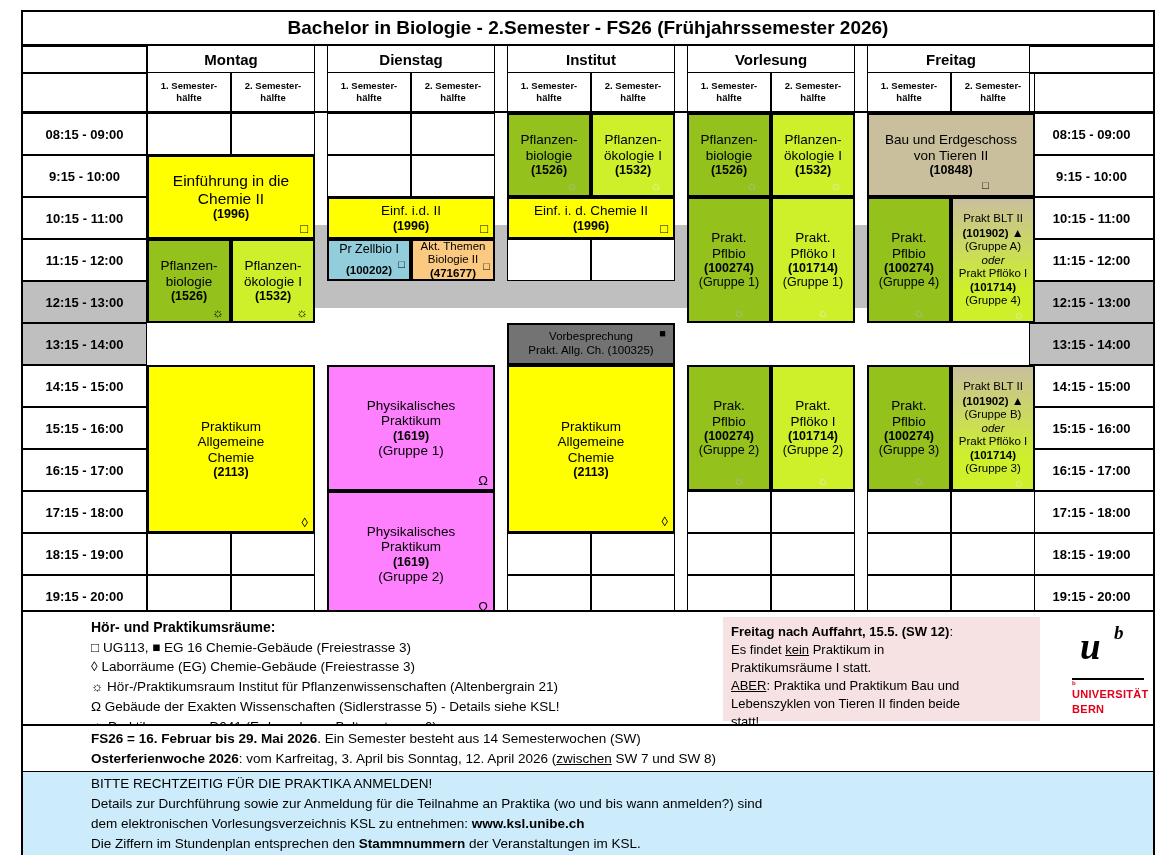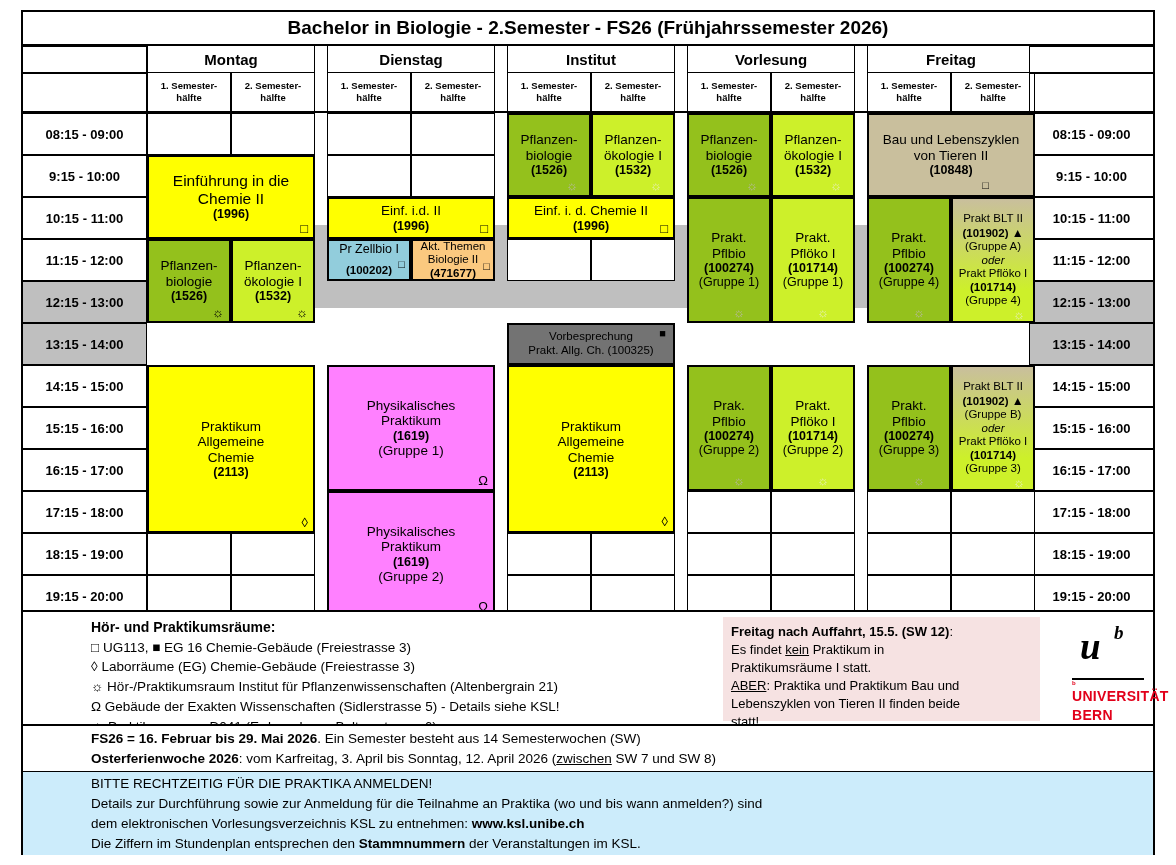--- a/index.html
+++ b/index.html
@@ -74,21 +74,21 @@
   }
   .note b{font-weight:bold;}
   .u{text-decoration:underline;}
   .logo{position:absolute;left:1047px;top:10px;width:74px;height:96px;}
   .logo .ub{font-family:"Liberation Serif",serif;font-style:italic;font-weight:bold;
     font-size:37px;line-height:1;position:absolute;left:10px;top:6px;}
   .logo .sup{font-family:"Liberation Serif",serif;font-style:italic;font-weight:bold;
     font-size:19px;position:absolute;left:44px;top:0px;}
   .logo .rule{position:absolute;left:2px;top:56px;width:72px;height:2px;background:#000;}
   .logo .tiny{position:absolute;left:2px;top:58px;font-size:6px;color:#e2001a;font-weight:bold;}
-  .logo .uni{position:absolute;left:2px;top:65px;font-size:14px;color:#e2001a;
+  .logo .uni{position:absolute;left:2px;top:65px;font-size:11px;color:#e2001a;
     font-weight:bold;letter-spacing:.3px;line-height:1.35;}
 
   .semline{position:absolute;left:0;top:114px;width:1130px;height:47px;
     border-top:2px solid #000;box-sizing:border-box;background:#fff;text-align:right;}
   .semline .l{position:absolute;left:68px;font-size:13.5px;}
   .semline .l1{top:5px;} .semline .l2{top:25px;}
   .bluebox{position:absolute;left:0;top:161px;width:1130px;height:84px;background:#ccecfb;
     border-top:1px solid #000;box-sizing:border-box;}
   .bluebox .l{position:absolute;left:68px;font-size:13.5px;}
   .bluebox .b1{top:4px;} .bluebox .b2{top:24px;} .bluebox .b3{top:44px;} .bluebox .b4{top:64px;}
@@ -381,21 +381,21 @@
     </div>
     <div class="ev t14" style="left:748px;top:319px;width:84px;height:126px;background:#cdf02a;">
       <span class="ln">Prakt.</span>
       <span class="ln">Pflöko I</span>
       <span class="ln t13 bold">(101714)</span>
       <span class="ln t13">(Gruppe 2)</span>
       <span class="mark" style="right:24px;bottom:2px;color:#e6efb0;">☼</span>
     </div>
 
     <div class="ev t14" style="left:844px;top:67px;width:168px;height:84px;background:#c9bf9d;">
-      <span class="ln">Bau und Lebenszyklen</span>
+      <span class="ln">Bau und Erdgeschoss</span>
       <span class="ln">von Tieren II</span>
       <span class="ln t13 bold">(10848)</span>
       <span class="mark" style="right:44px;bottom:4px;font-size:11px;">□</span>
     </div>
 
     <div class="ev t14" style="left:844px;top:151px;width:84px;height:126px;background:#94c11c;">
       <span class="ln">Prakt.</span>
       <span class="ln">Pflbio</span>
       <span class="ln t13 bold">(100274)</span>
       <span class="ln t13">(Gruppe 4)</span>

